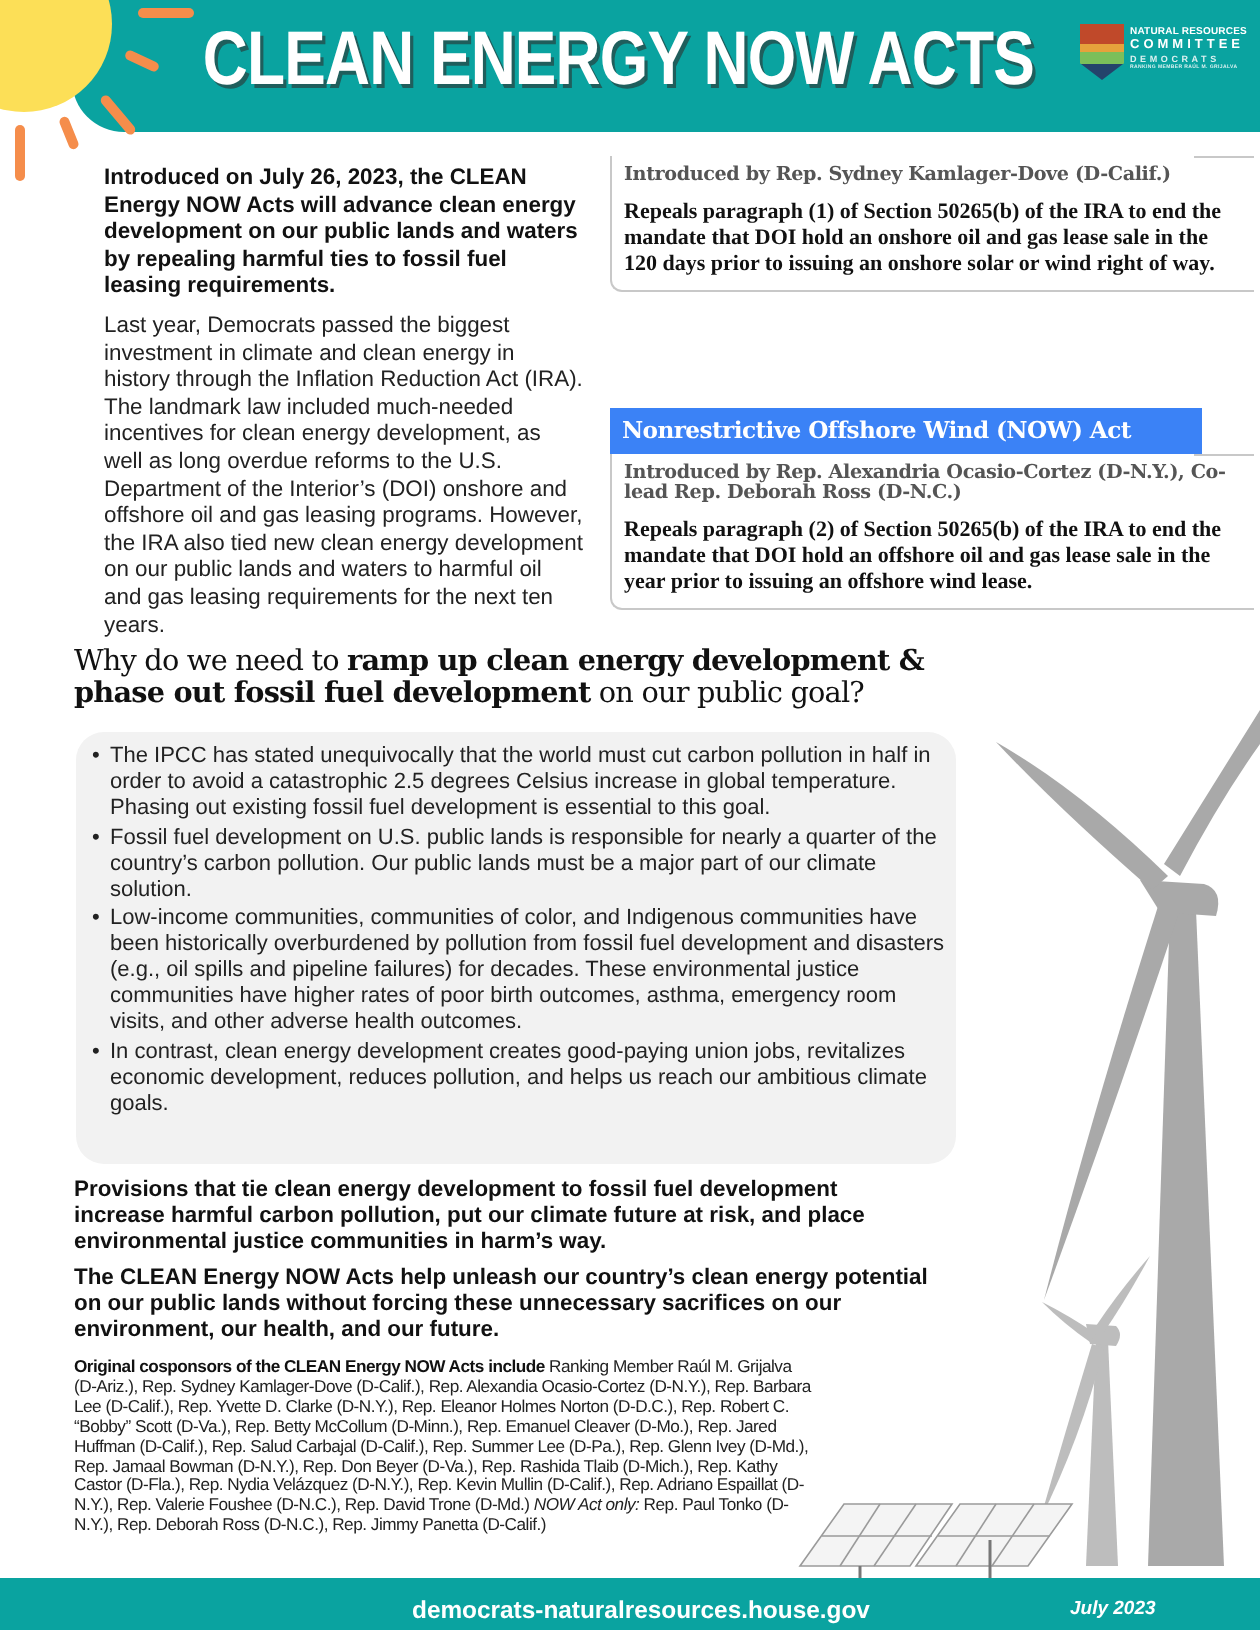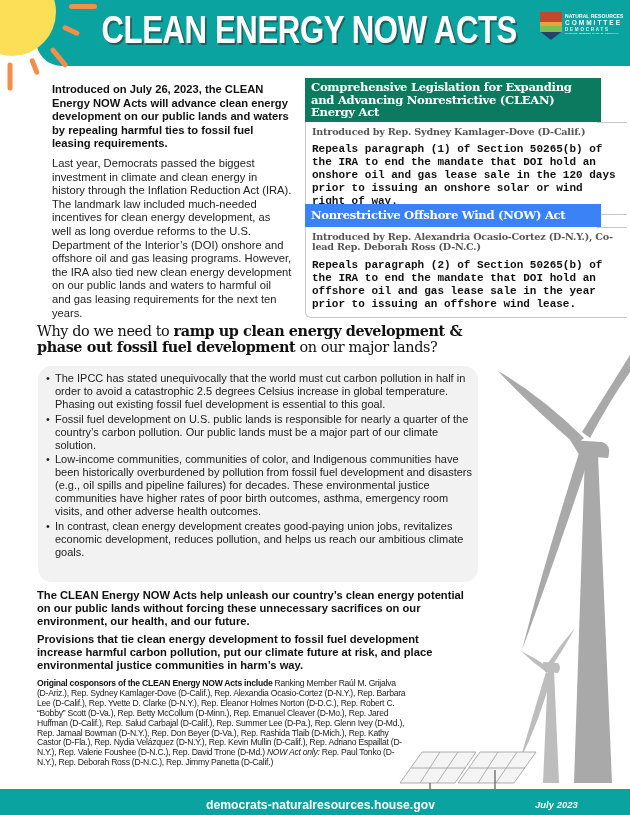--- a/index.html
+++ b/index.html
@@ -67,21 +67,21 @@
     position: relative;
   }
   .act-card::before {
     content: ""; position: absolute; right: 0; top: 0; width: 30px; height: 1px; background: #c8c8c8;
   }
   .act-intro {
     font-family: "DejaVu Serif", serif; font-weight: bold;
     color: #555; font-size: 9.6px; line-height: 10.5px; letter-spacing: -0.2px;
   }
   .act-desc {
-    margin-top: 6px; font-family: Liberation Mono, monospace; font-weight: bold;
+    margin-top: 6px; font-family: Liberation Serif, serif; font-weight: bold;
     font-size: 11px; line-height: 13px; color: #111;
   }
 
   
   .why-heading {
     position: absolute; left: 37px; top: 323px; width: 440px;
     font-family: "DejaVu Serif", serif; font-size: 14.4px; line-height: 15px;
     color: #111; letter-spacing: -0.4px;
   }
   .why-heading b { font-weight: bold; }
@@ -191,50 +191,49 @@
     <line x1="495" y1="770" x2="495" y2="790" stroke="#777" stroke-width="1.5"></line>
   </g>
 </svg>
 
 <div class="intro">
   <p class="intro-lead">Introduced on July 26, 2023, the CLEAN Energy NOW Acts will advance clean energy development on our public lands and waters by repealing harmful ties to fossil fuel leasing requirements.</p>
   <p class="intro-body">Last year, Democrats passed the biggest investment in climate and clean energy in history through the Inflation Reduction Act (IRA). The landmark law included much-needed incentives for clean energy development, as well as long overdue reforms to the U.S. Department of the Interior’s (DOI) onshore and offshore oil and gas leasing programs. However, the IRA also tied new clean energy development on our public lands and waters to harmful oil and gas leasing requirements for the next ten years.</p>
 </div>
 
 <div class="act" style="top:78px;">
-  <div class="act-title" style="background:#0b7a5e; width:296px;">Comprehensive Legislation for Expanding and Advancing Nonrestrictive (CLEAN) Energy Act</div>
   <div class="act-card">
     <div class="act-intro">Introduced by Rep. Sydney Kamlager-Dove (D-Calif.)</div>
     <div class="act-desc">Repeals paragraph (1) of Section 50265(b) of the IRA to end the mandate that DOI hold an onshore oil and gas lease sale in the 120 days prior to issuing an onshore solar or wind right of way.</div>
   </div>
 </div>
 
 <div class="act" style="top:204px;">
   <div class="act-title" style="background:#3b82f6; width:296px; padding-top:5px; padding-bottom:5px;">Nonrestrictive Offshore Wind (NOW) Act</div>
   <div class="act-card">
     <div class="act-intro">Introduced by Rep. Alexandria Ocasio-Cortez (D-N.Y.), Co-lead Rep. Deborah Ross (D-N.C.)</div>
     <div class="act-desc">Repeals paragraph (2) of Section 50265(b) of the IRA to end the mandate that DOI hold an offshore oil and gas lease sale in the year prior to issuing an offshore wind lease.</div>
   </div>
 </div>
 
 <div class="why-heading">
-  <span>Why do we need to </span><b>ramp up clean energy development &amp; phase out fossil fuel development</b><span> on our major lands?</span>
+  <span>Why do we need to </span><b>ramp up clean energy development &amp; phase out fossil fuel development</b><span> on our public goal?</span>
 </div>
 
 <div class="why-box"></div>
 <ul class="why-list">
   <li><span class="bullet">•</span><span>The IPCC has stated unequivocally that the world must cut carbon pollution in half in order to avoid a catastrophic 2.5 degrees Celsius increase in global temperature. Phasing out existing fossil fuel development is essential to this goal.</span></li>
   <li><span class="bullet">•</span><span>Fossil fuel development on U.S. public lands is responsible for nearly a quarter of the country’s carbon pollution. Our public lands must be a major part of our climate solution.</span></li>
   <li><span class="bullet">•</span><span>Low-income communities, communities of color, and Indigenous communities have been historically overburdened by pollution from fossil fuel development and disasters (e.g., oil spills and pipeline failures) for decades. These environmental justice communities have higher rates of poor birth outcomes, asthma, emergency room visits, and other adverse health outcomes.</span></li>
   <li><span class="bullet">•</span><span>In contrast, clean energy development creates good-paying union jobs, revitalizes economic development, reduces pollution, and helps us reach our ambitious climate goals.</span></li>
 </ul>
 
 <div class="provisions">
+  <p>Provisions that tie clean energy development to fossil fuel development increase harmful carbon pollution, put our climate future at risk, and place environmental justice communities in harm’s way.</p>
   <p>The CLEAN Energy NOW Acts help unleash our country’s clean energy potential on our public lands without forcing these unnecessary sacrifices on our environment, our health, and our future.</p>
-  <p>Provisions that tie clean energy development to fossil fuel development increase harmful carbon pollution, put our climate future at risk, and place environmental justice communities in harm’s way.</p>
 </div>
 
 <div class="cosponsors">
   <b>Original cosponsors of the CLEAN Energy NOW Acts include</b><span> Ranking Member Raúl M. Grijalva (D-Ariz.), Rep. Sydney Kamlager-Dove (D-Calif.), Rep. Alexandia Ocasio-Cortez (D-N.Y.), Rep. Barbara Lee (D-Calif.), Rep. Yvette D. Clarke (D-N.Y.), Rep. Eleanor Holmes Norton (D-D.C.), Rep. Robert C. “Bobby” Scott (D-Va.), Rep. Betty McCollum (D-Minn.), Rep. Emanuel Cleaver (D-Mo.), Rep. Jared Huffman (D-Calif.), Rep. Salud Carbajal (D-Calif.), Rep. Summer Lee (D-Pa.), Rep. Glenn Ivey (D-Md.), Rep. Jamaal Bowman (D-N.Y.), Rep. Don Beyer (D-Va.), Rep. Rashida Tlaib (D-Mich.), Rep. Kathy Castor (D-Fla.), Rep. Nydia Velázquez (D-N.Y.), Rep. Kevin Mullin (D-Calif.),  Rep. Adriano Espaillat (D-N.Y.), Rep. Valerie Foushee (D-N.C.), Rep. David Trone (D-Md.) </span><i>NOW Act only:</i><span> Rep. Paul Tonko (D-N.Y.), Rep. Deborah Ross (D-N.C.), Rep. Jimmy Panetta (D-Calif.)</span>
 </div>
 
 <div class="footer">
   <a class="footer-url">democrats-naturalresources.house.gov</a>
   <span class="footer-date">July 2023</span>
 </div>

